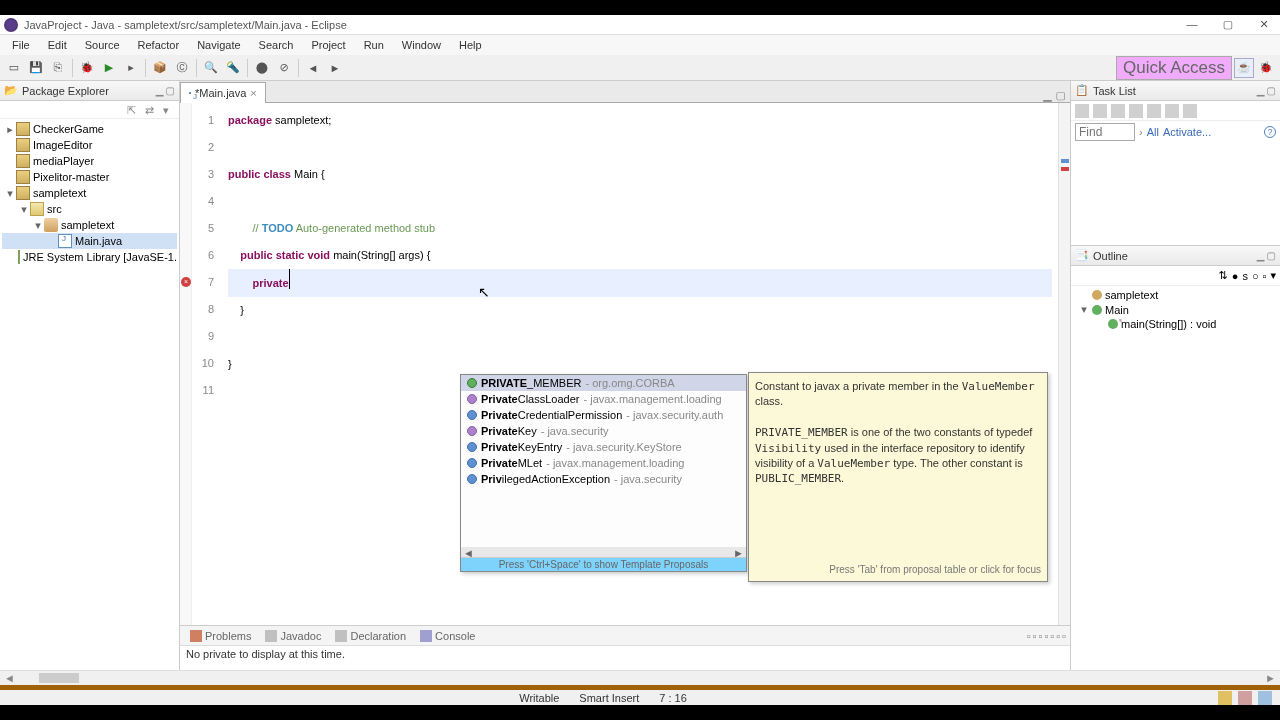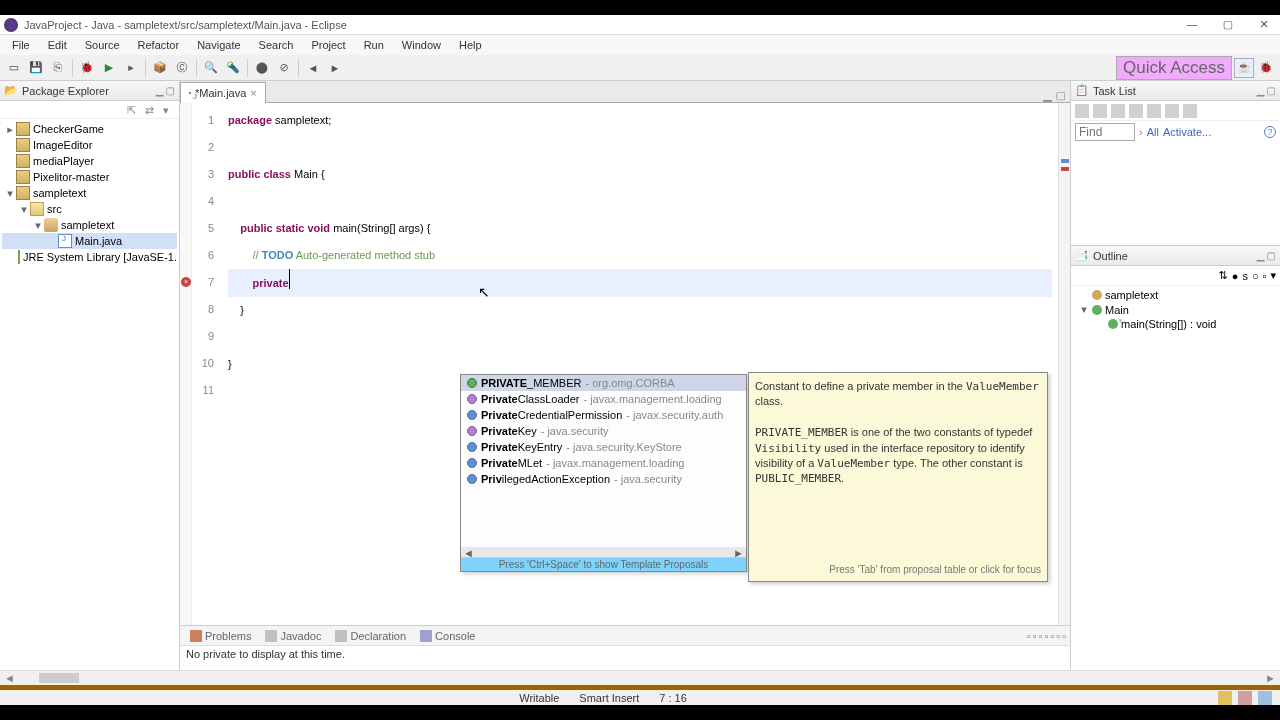--- a/index.html
+++ b/index.html
@@ -243,22 +243,22 @@
             <div>8</div>
             <div>9</div>
             <div>10</div>
             <div>11</div>
           </div>
         <div class="code-content" id="code-content">
             <div class="line"><span class="kw">package</span><span> sampletext;</span></div>
             <div class="line">&nbsp;</div>
             <div class="line"><span class="kw">public class</span><span> Main {</span></div>
             <div class="line">&nbsp;</div>
+            <div class="line"><span class="comment">        // </span><span class="todo-kw">TODO</span><span class="comment"> Auto-generated method stub</span></div>
             <div class="line"><span>    </span><span class="kw">public static void</span><span> main(String[] args) {</span></div>
-            <div class="line"><span class="comment">        // </span><span class="todo-kw">TODO</span><span class="comment"> Auto-generated method stub</span></div>
             <div class="line line-highlight"><span>        </span><span class="kw">private</span><span class="caret"></span></div>
             <div class="line"><span>    }</span></div>
             <div class="line">&nbsp;</div>
             <div class="line"><span>}</span></div>
             <div class="line">&nbsp;</div>
           </div>
         <div class="overview-ruler">
           <div class="ov-mark info" style="top:56px"></div>
           <div class="ov-mark err" style="top:64px"></div>
         </div>
@@ -302,21 +302,21 @@
           </div>
           <div style="height: 60px;"></div>
           <div class="scrollhint">
             <span>◄</span>
             <span>►</span>
           </div>
           <div class="footer">Press 'Ctrl+Space' to show Template Proposals</div>
         </div>
       <div class="doc-popup">
         <div class="doc-body">
-          <span>Constant to define a private member in the </span><code>ValueMember</code><span> class.</span>
+          <span>Constant to javax a private member in the </span><code>ValueMember</code><span> class.</span>
           <br><br>
           <code>PRIVATE_MEMBER</code><span> is one of the two constants of typedef </span><code>Visibility</code><span> used in the interface repository to identify visibility of a </span><code>ValueMember</code><span> type. The other constant is </span><code>PUBLIC_MEMBER</code><span>.</span>
         </div>
         <div class="doc-footer">Press 'Tab' from proposal table or click for focus</div>
       </div>
 
       <div class="bottom-panel">
         <div class="bottom-tabs" id="bottom-tabs">
             <div class="btab">
               <span class="bicon" style="background: rgb(208, 128, 96);"></span>

